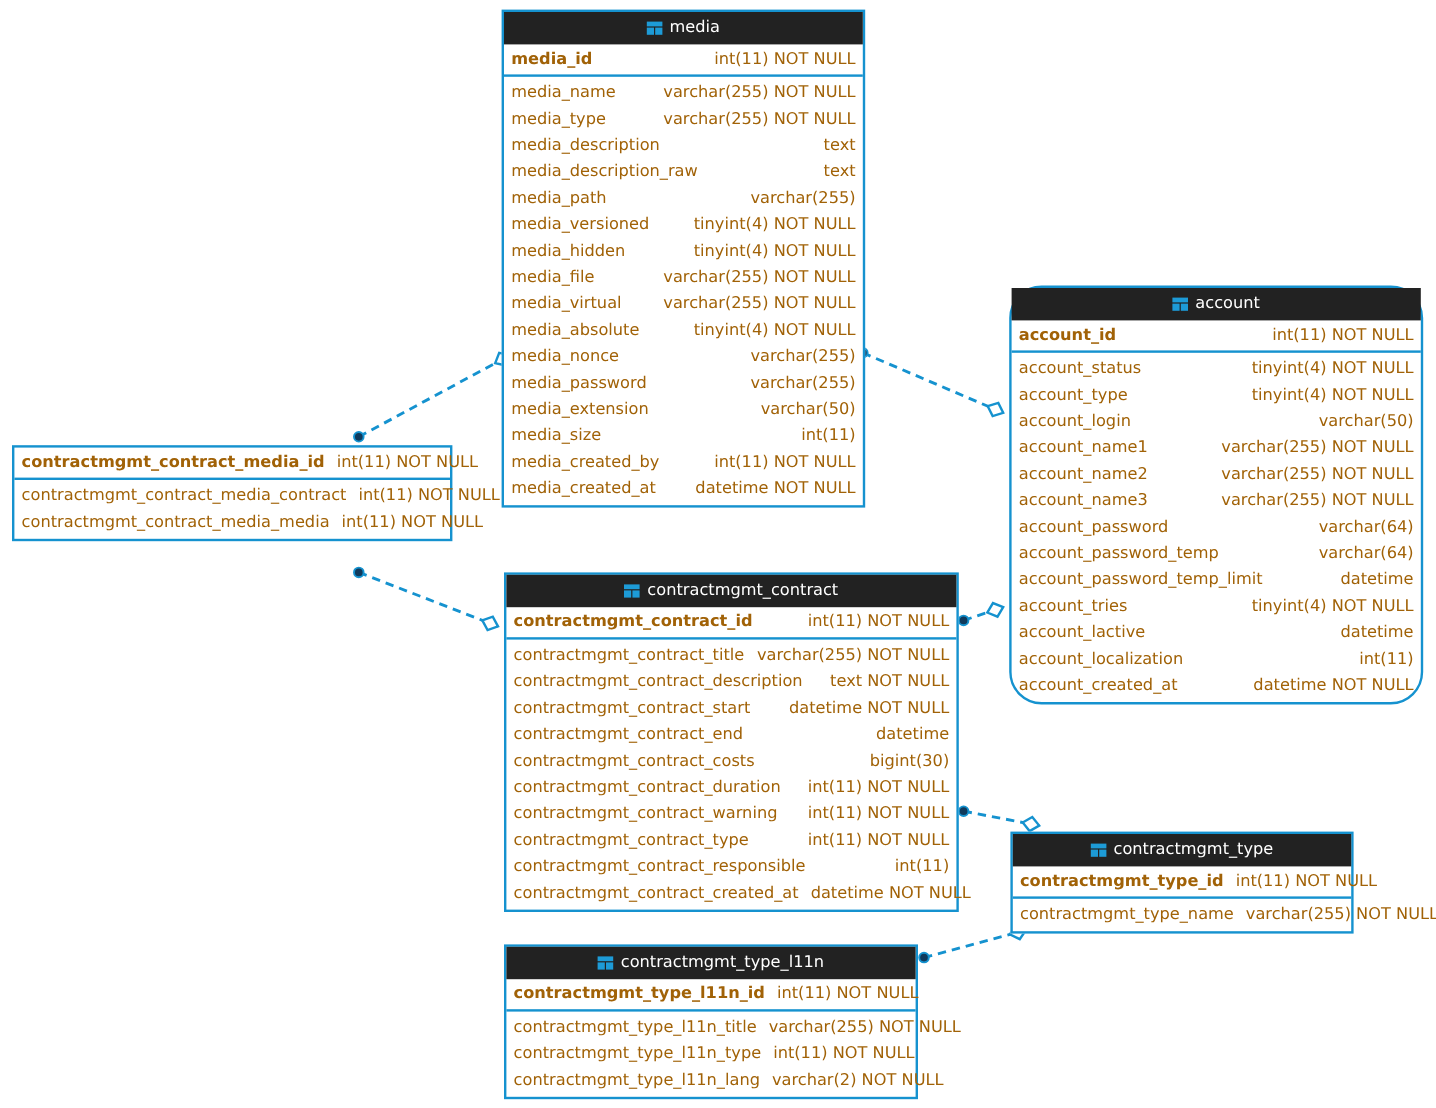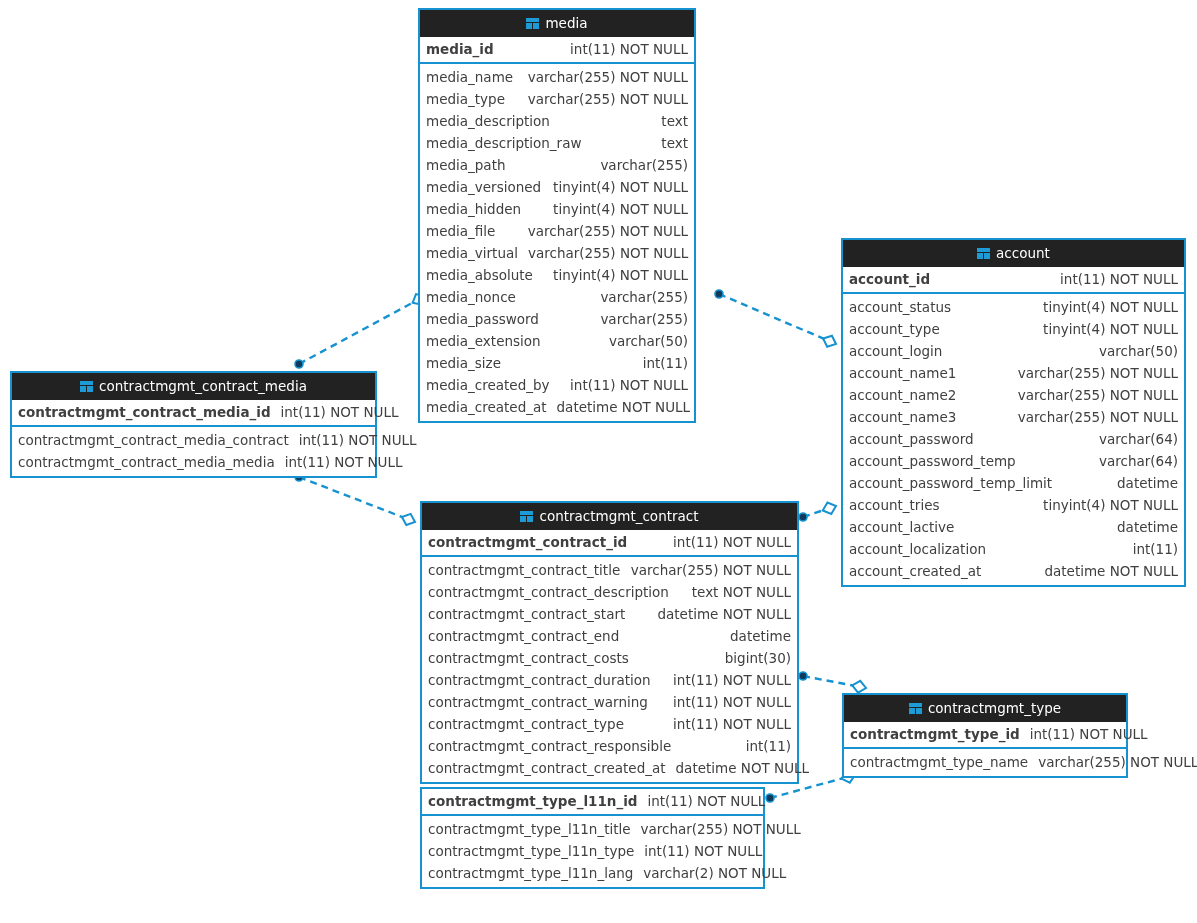--- a/index.html
+++ b/index.html
@@ -66,21 +66,21 @@
   .table-icon .ti-br    { left: 7px; top: 5px; width: 6px; height: 6px; }
   .pk-row {
     border-bottom: 2px solid #1592cf;
   }
   .attr {
     display: flex;
     justify-content: space-between;
     align-items: baseline;
     font-size: 13.5px;
     line-height: 16px;
-    color: #404040;
+    color: #a16207;
     padding: 3px 6px 3px 6px;
     white-space: nowrap;
     gap: 10px;
   }
   .pk-row .attr {
     font-weight: bold;
     padding-top: 4px;
     padding-bottom: 5px;
   }
   .attr-name { text-align: left; }
@@ -133,21 +133,21 @@
         <line class="link-line" x1="803" y1="676" x2="866" y2="688"></line>
         <circle class="link-dot" cx="803" cy="676" r="4"></circle>
         <polygon class="link-diamond" points="0,0 7,-6 14,0 7,6" transform="translate(866,688) rotate(10.784297867562598) translate(-14,0)"></polygon>
       </g>
       <g>
         <line class="link-line" x1="770" y1="798" x2="855" y2="775"></line>
         <circle class="link-dot" cx="770" cy="798" r="4"></circle>
         <polygon class="link-diamond" points="0,0 7,-6 14,0 7,6" transform="translate(855,775) rotate(-15.140983835076906) translate(-14,0)"></polygon>
       </g>
     </svg>
-<div class="entity" style="left: 418px; top: 8px; width: 278px;">
+<div class="entity" style="left: 418px; top: 8px; width: 303px;">
       <div class="entity-header">
         <span class="table-icon">
           <i class="ti-top"></i>
           <i class="ti-bl"></i>
           <i class="ti-br"></i>
         </span>
         <span>media</span>
       </div>
       <div class="pk-row">
         <div class="attr">
@@ -215,21 +215,21 @@
         <div class="attr">
           <span class="attr-name">media_created_by</span>
           <span class="attr-type">int(11) NOT NULL</span>
         </div>
         <div class="attr">
           <span class="attr-name">media_created_at</span>
           <span class="attr-type">datetime NOT NULL</span>
         </div>
       </div>
     </div>
-    <div class="entity" style="left: 841px; top: 238px; width: 345px;">
+    <div class="entity" style="left: 841px; top: 238px; width: 345px; border-radius: 27px;">
       <div class="entity-header">
         <span class="table-icon">
           <i class="ti-top"></i>
           <i class="ti-bl"></i>
           <i class="ti-br"></i>
         </span>
         <span>account</span>
       </div>
       <div class="pk-row">
         <div class="attr">
@@ -286,46 +286,38 @@
           <span class="attr-name">account_localization</span>
           <span class="attr-type">int(11)</span>
         </div>
         <div class="attr">
           <span class="attr-name">account_created_at</span>
           <span class="attr-type">datetime NOT NULL</span>
         </div>
       </div>
     </div>
     <div class="entity" style="left: 10px; top: 371px; width: 367px;">
-      <div class="entity-header">
-        <span class="table-icon">
-          <i class="ti-top"></i>
-          <i class="ti-bl"></i>
-          <i class="ti-br"></i>
-        </span>
-        <span>contractmgmt_contract_media</span>
-      </div>
       <div class="pk-row">
         <div class="attr">
           <span class="attr-name">contractmgmt_contract_media_id</span>
           <span class="attr-type">int(11) NOT NULL</span>
         </div>
       </div>
       <div class="attr-list">
         <div class="attr">
           <span class="attr-name">contractmgmt_contract_media_contract</span>
           <span class="attr-type">int(11) NOT NULL</span>
         </div>
         <div class="attr">
           <span class="attr-name">contractmgmt_contract_media_media</span>
           <span class="attr-type">int(11) NOT NULL</span>
         </div>
       </div>
     </div>
-    <div class="entity" style="left: 420px; top: 477px; width: 379px; margin-top: 24px;">
+    <div class="entity" style="left: 420px; top: 477px; width: 379px;">
       <div class="entity-header">
         <span class="table-icon">
           <i class="ti-top"></i>
           <i class="ti-bl"></i>
           <i class="ti-br"></i>
         </span>
         <span>contractmgmt_contract</span>
       </div>
       <div class="pk-row">
         <div class="attr">
@@ -392,20 +384,28 @@
         </div>
       </div>
       <div class="attr-list">
         <div class="attr">
           <span class="attr-name">contractmgmt_type_name</span>
           <span class="attr-type">varchar(255) NOT NULL</span>
         </div>
       </div>
     </div>
     <div class="entity" style="left: 420px; top: 787px; width: 345px;">
+      <div class="entity-header">
+        <span class="table-icon">
+          <i class="ti-top"></i>
+          <i class="ti-bl"></i>
+          <i class="ti-br"></i>
+        </span>
+        <span>contractmgmt_type_l11n</span>
+      </div>
       <div class="pk-row">
         <div class="attr">
           <span class="attr-name">contractmgmt_type_l11n_id</span>
           <span class="attr-type">int(11) NOT NULL</span>
         </div>
       </div>
       <div class="attr-list">
         <div class="attr">
           <span class="attr-name">contractmgmt_type_l11n_title</span>
           <span class="attr-type">varchar(255) NOT NULL</span>

